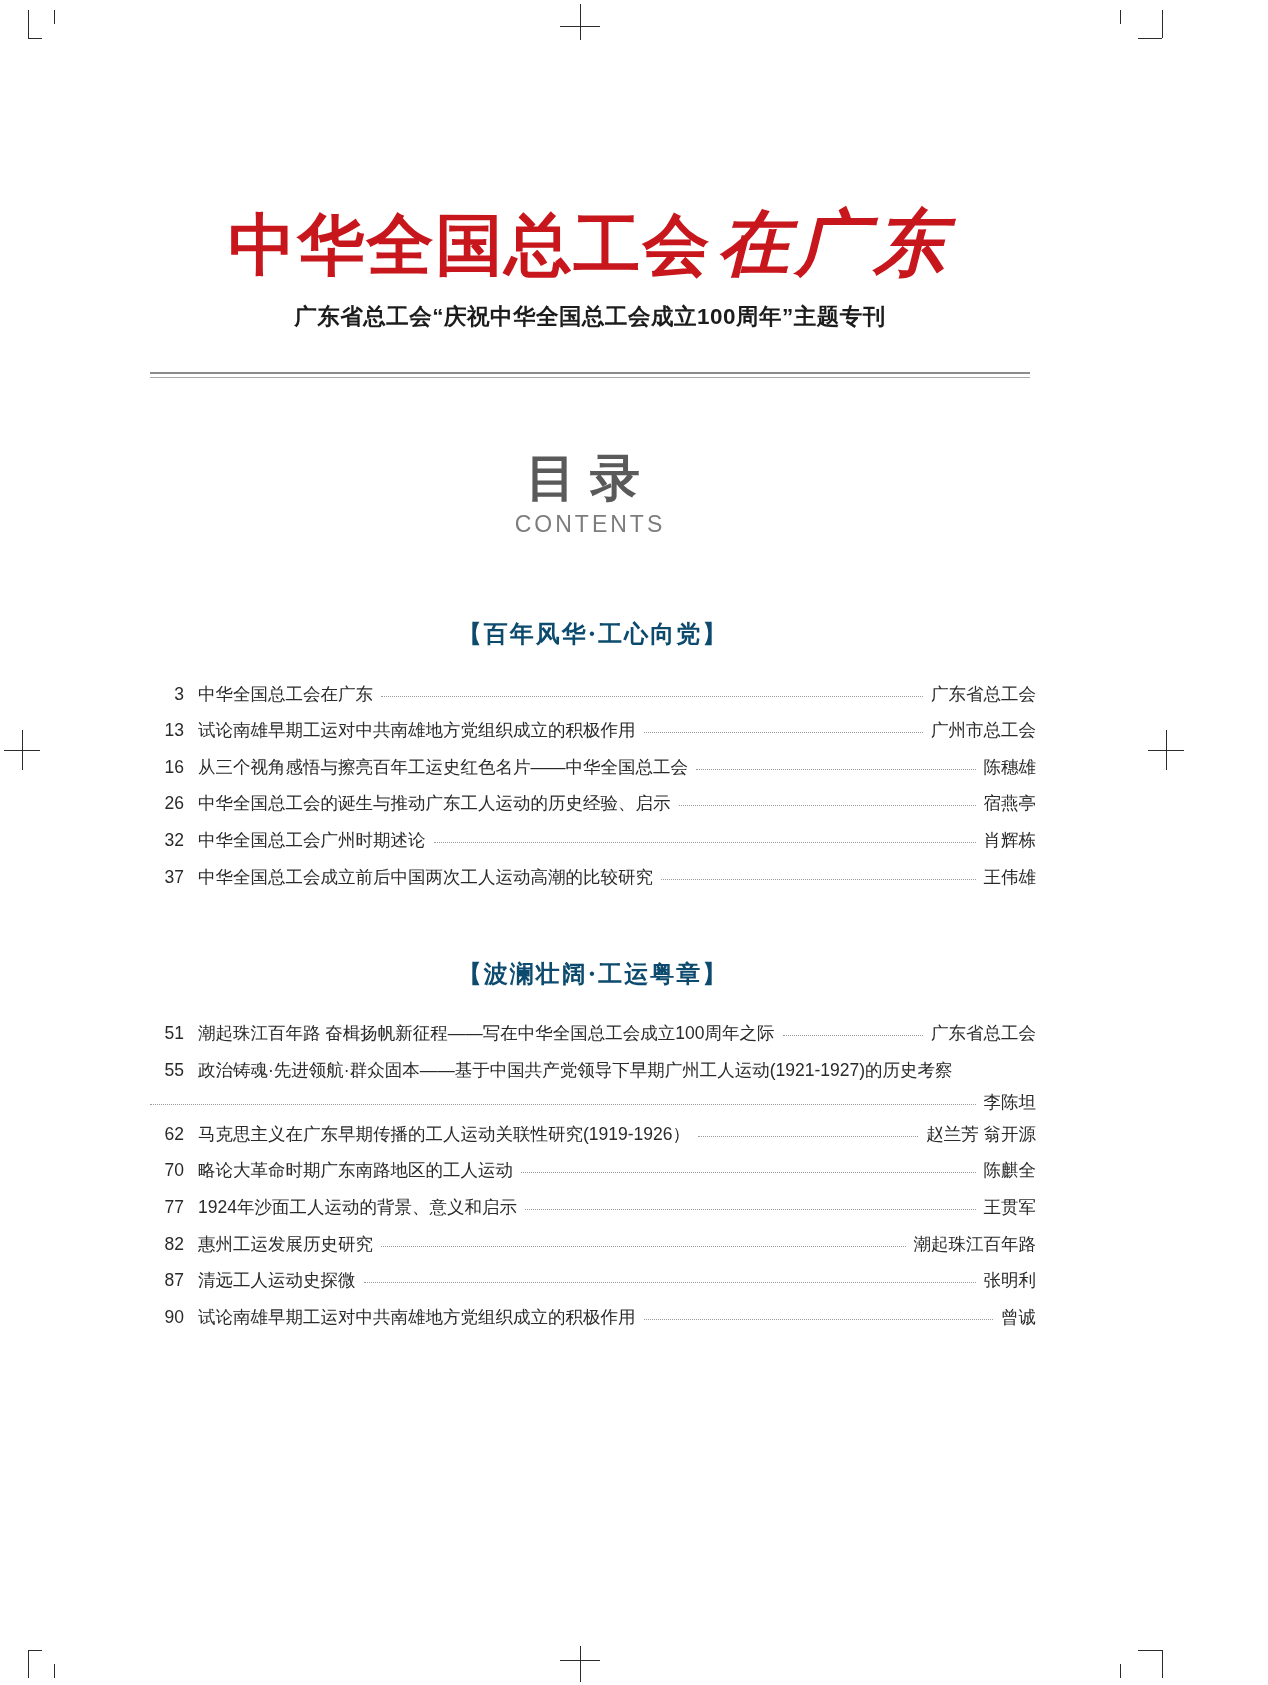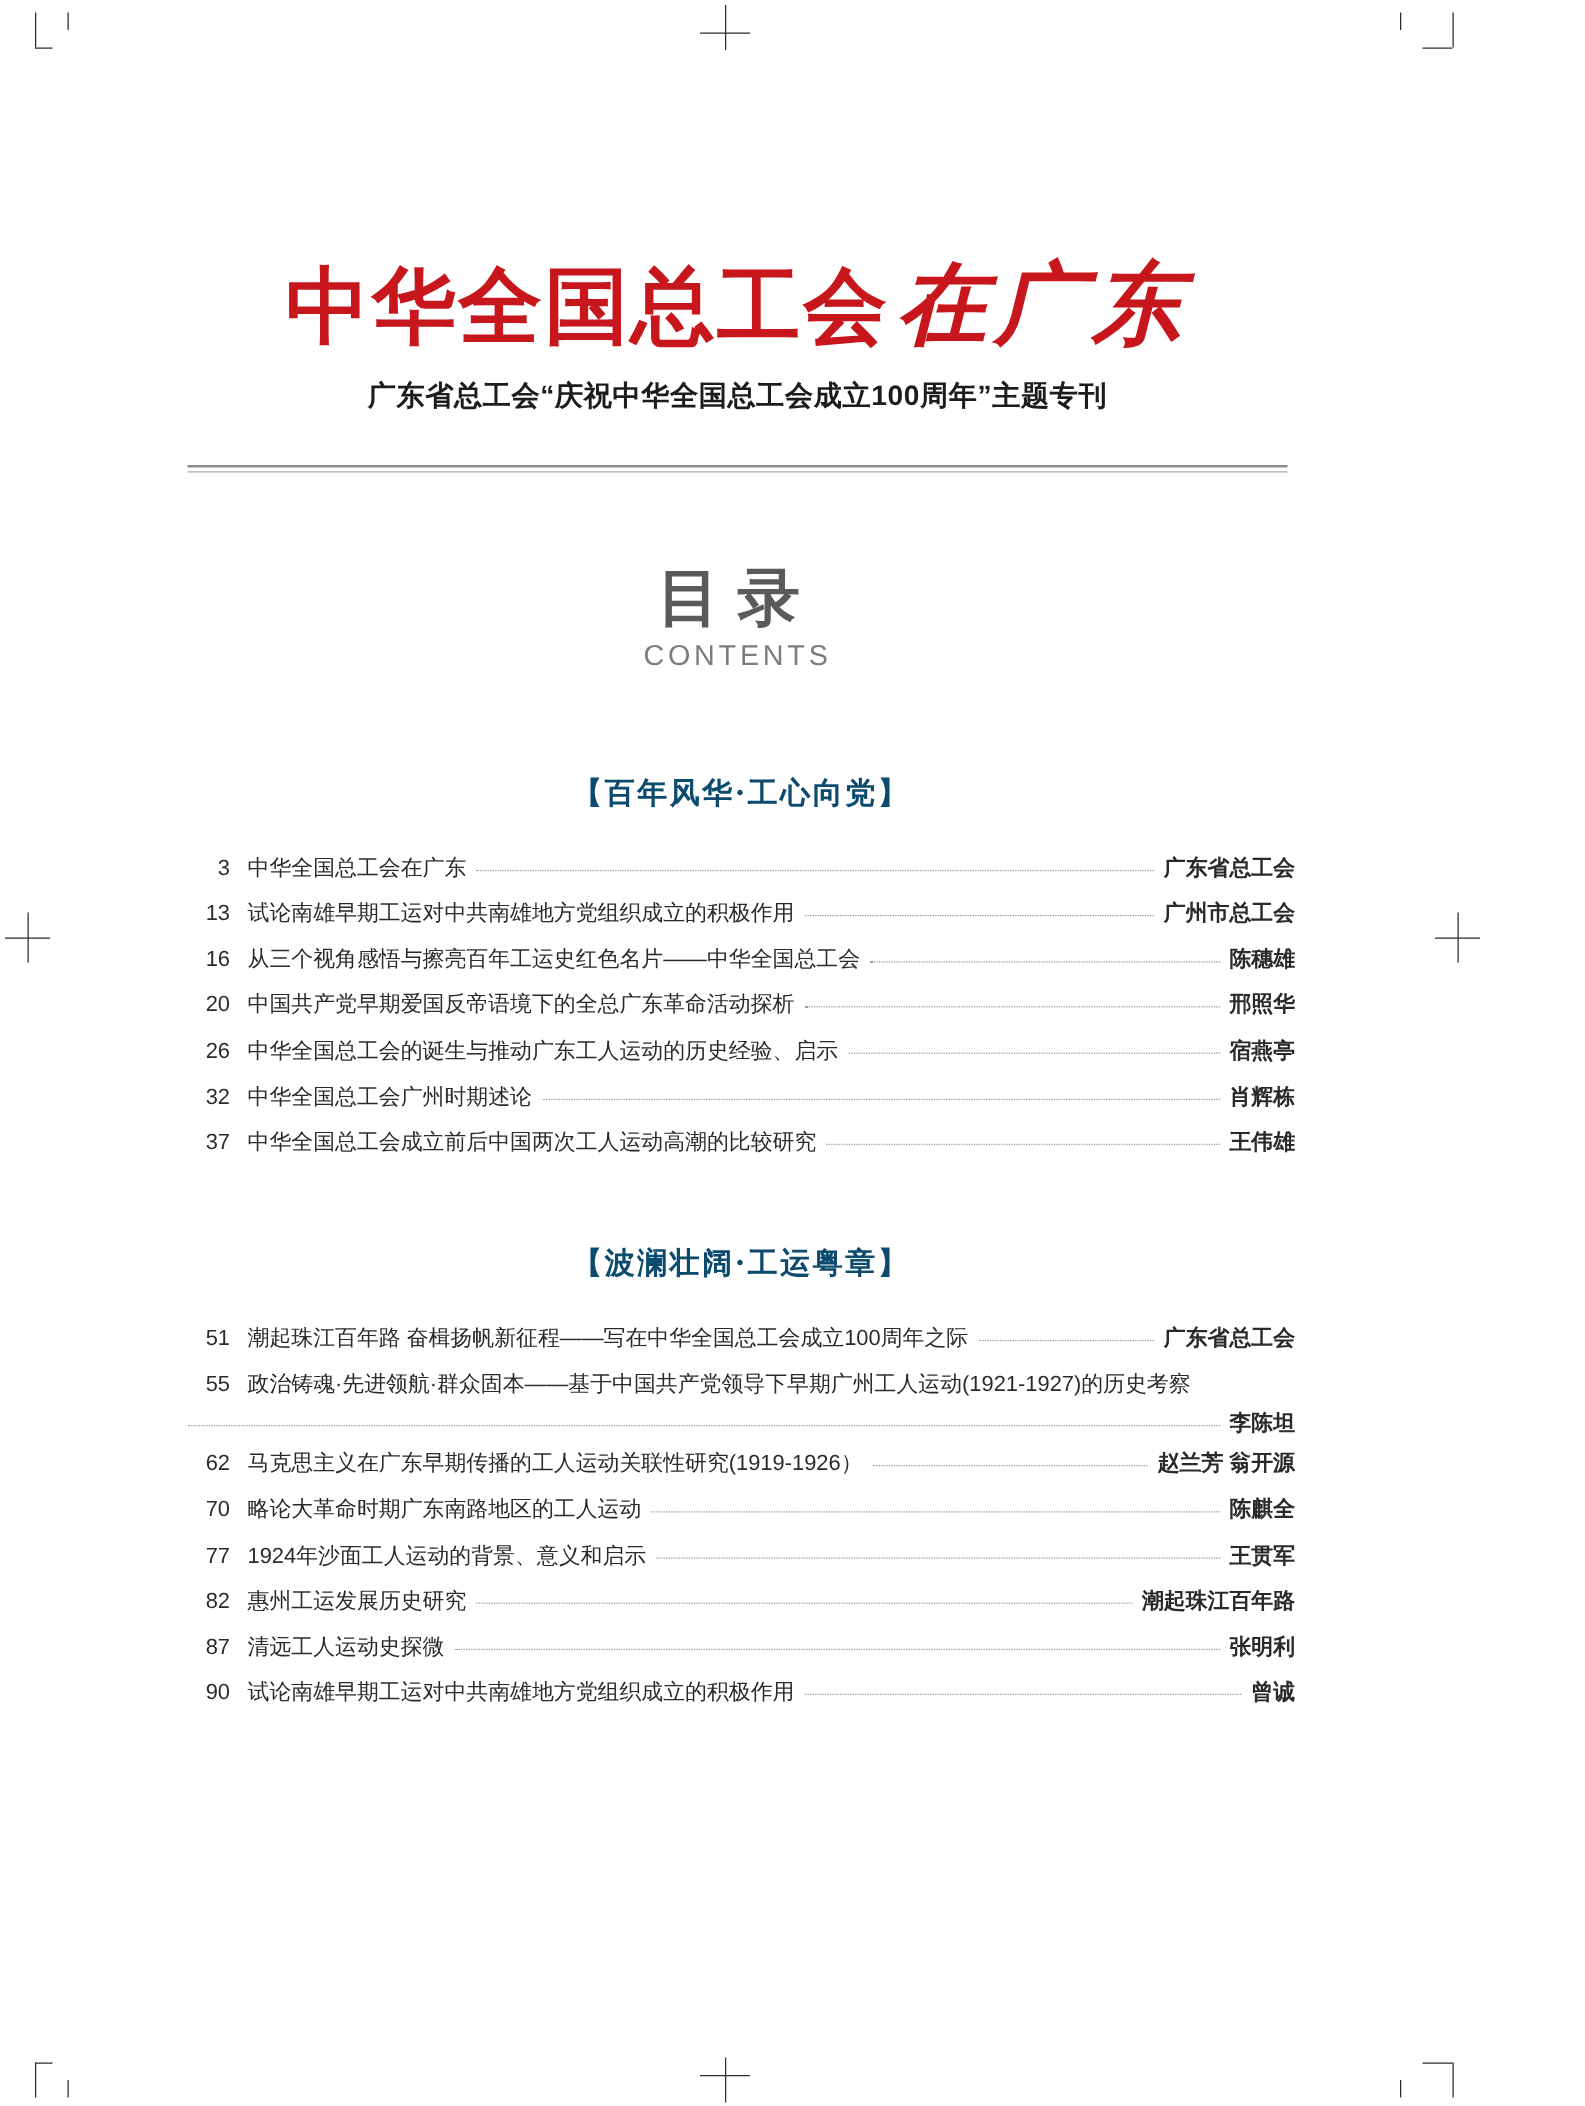--- a/index.html
+++ b/index.html
@@ -141,21 +141,20 @@
     margin: 0 8px;
     position: relative;
     top: -3px;
     border-bottom: 1.6px dotted #9a9a9a;
     min-width: 10px;
   }
   .entry .author {
     flex: 0 0 auto;
     white-space: nowrap;
     text-align: center;
-    font-weight: bold;
   }
   
   .entry.wrap {
     display: block;
     padding-bottom: 2px;
   }
   .entry.wrap .line1 {
     display: flex;
     align-items: flex-end;
   }
@@ -239,26 +238,20 @@
     <span class="page">13</span>
     <span class="title">试论南雄早期工运对中共南雄地方党组织成立的积极作用</span>
     <span class="leader"></span>
     <span class="author">广州市总工会</span>
   </div>
   <div class="entry">
     <span class="page">16</span>
     <span class="title">从三个视角感悟与擦亮百年工运史红色名片——中华全国总工会</span>
     <span class="leader"></span>
     <span class="author">陈穗雄</span>
-  </div>
-  <div class="entry">
-    <span class="page">20</span>
-    <span class="title">中国共产党早期爱国反帝语境下的全总广东革命活动探析</span>
-    <span class="leader"></span>
-    <span class="author">邢照华</span>
   </div>
   <div class="entry">
     <span class="page">26</span>
     <span class="title">中华全国总工会的诞生与推动广东工人运动的历史经验、启示</span>
     <span class="leader"></span>
     <span class="author">宿燕亭</span>
   </div>
   <div class="entry">
     <span class="page">32</span>
     <span class="title">中华全国总工会广州时期述论</span>

